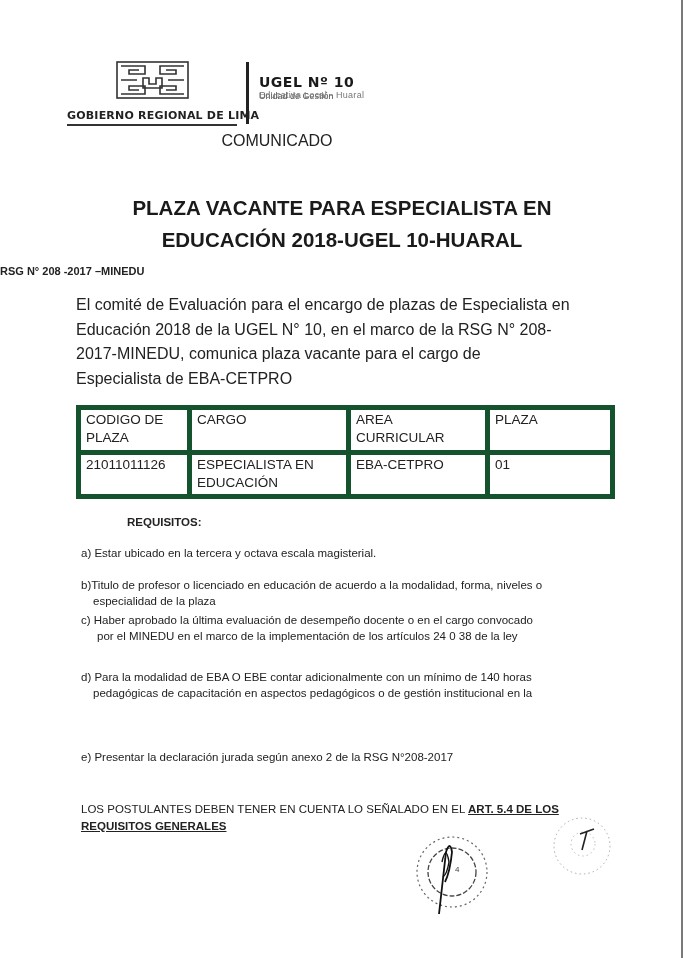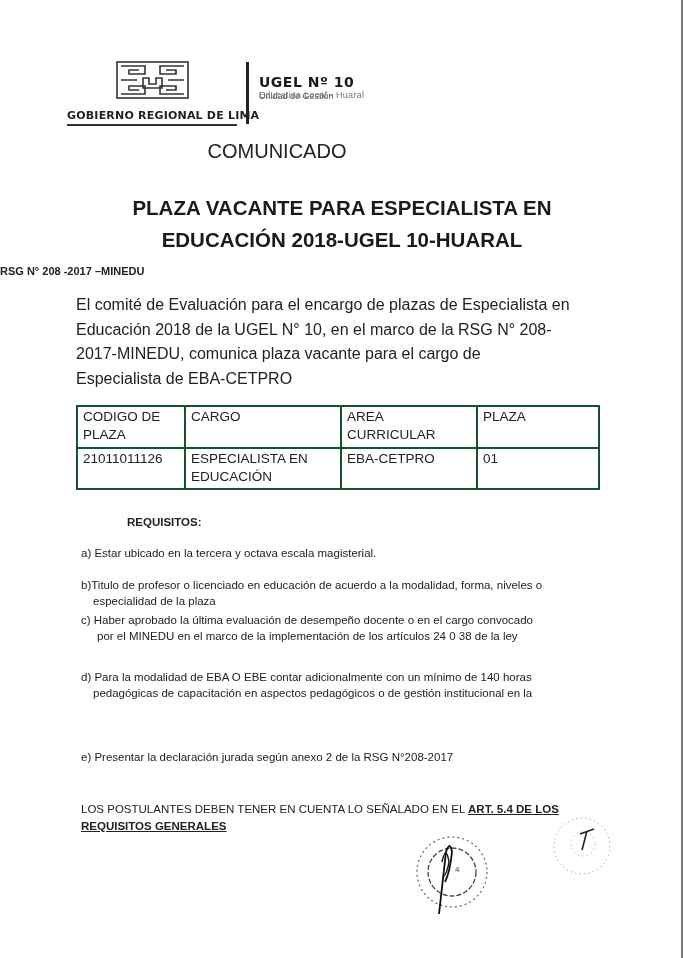--- a/index.html
+++ b/index.html
@@ -12,29 +12,29 @@
     
     .logo { position: absolute; left: 115px; top: 60px; width: 75px; height: 40px; }
     .gov-name { position: absolute; left: 67px; top: 109px; font-size: 11px; font-weight: bold; letter-spacing: 0.2px; color: #222; font-family: "DejaVu Sans", sans-serif; }
     .gov-underline { position: absolute; left: 67px; top: 124px; width: 170px; height: 2px; background: #333; }
     .head-divider { position: absolute; left: 246px; top: 62px; width: 3px; height: 62px; background: #222; }
     .ugel-title { position: absolute; left: 259px; top: 74px; font-size: 14px; font-weight: bold; font-family: "DejaVu Sans", sans-serif; color: #1a1a1a; letter-spacing: 0.5px; }
     .ugel-sub1 { position: absolute; left: 259px; top: 91px; font-size: 9px; color: #555; }
     .ugel-sub2 { position: absolute; left: 259px; top: 90px; font-size: 9px; color: #777; letter-spacing: 0.3px; }
 
     
-    .comunicado { position: absolute; left: 0; width: 554px; top: 140px; text-align: center; font-size: 20px; color: #222; }
+    .comunicado { position: absolute; left: 0; width: 554px; top: 132px; text-align: center; font-size: 16px; color: #222; }
     .main-title { position: absolute; left: 16px; width: 652px; top: 192px; text-align: center; font-size: 20.5px; font-weight: bold; line-height: 32px; color: #1a1a1a; }
     .rsg { position: absolute; left: 0; width: 683px; top: 265px; text-align: left; font-size: 11px; font-weight: bold; color: #222; }
 
     .intro { position: absolute; left: 76px; top: 293px; width: 560px; font-size: 16px; line-height: 24.5px; color: #222; }
 
     
     .plazas-table { position: absolute; left: 76px; top: 405px; border-collapse: collapse; font-size: 13.5px; color: #222; }
-    .plazas-table td { border: 2px solid #14532d; vertical-align: top; padding: 1px 5px 0 5px; line-height: 18px; }
+    .plazas-table td { border: 5px solid #14532d; vertical-align: top; padding: 1px 5px 0 5px; line-height: 18px; }
     .plazas-table tr.hdr td { height: 39px; }
     .plazas-table tr.row td { height: 38px; }
     .c1 { width: 96px; } .c2 { width: 144px; } .c3 { width: 124px; } .c4 { width: 110px; }
 
     
     .req-title { position: absolute; left: 87px; top: 516px; font-size: 11.5px; font-weight: bold; color: #222; margin-left: 40px; }
     .req { position: absolute; font-size: 11.5px; line-height: 15.5px; color: #222; }
     .req .indent { display: block; padding-left: 12px; }
 
     .notice { position: absolute; left: 81px; top: 801px; width: 520px; font-size: 11.5px; line-height: 17px; color: #222; }

